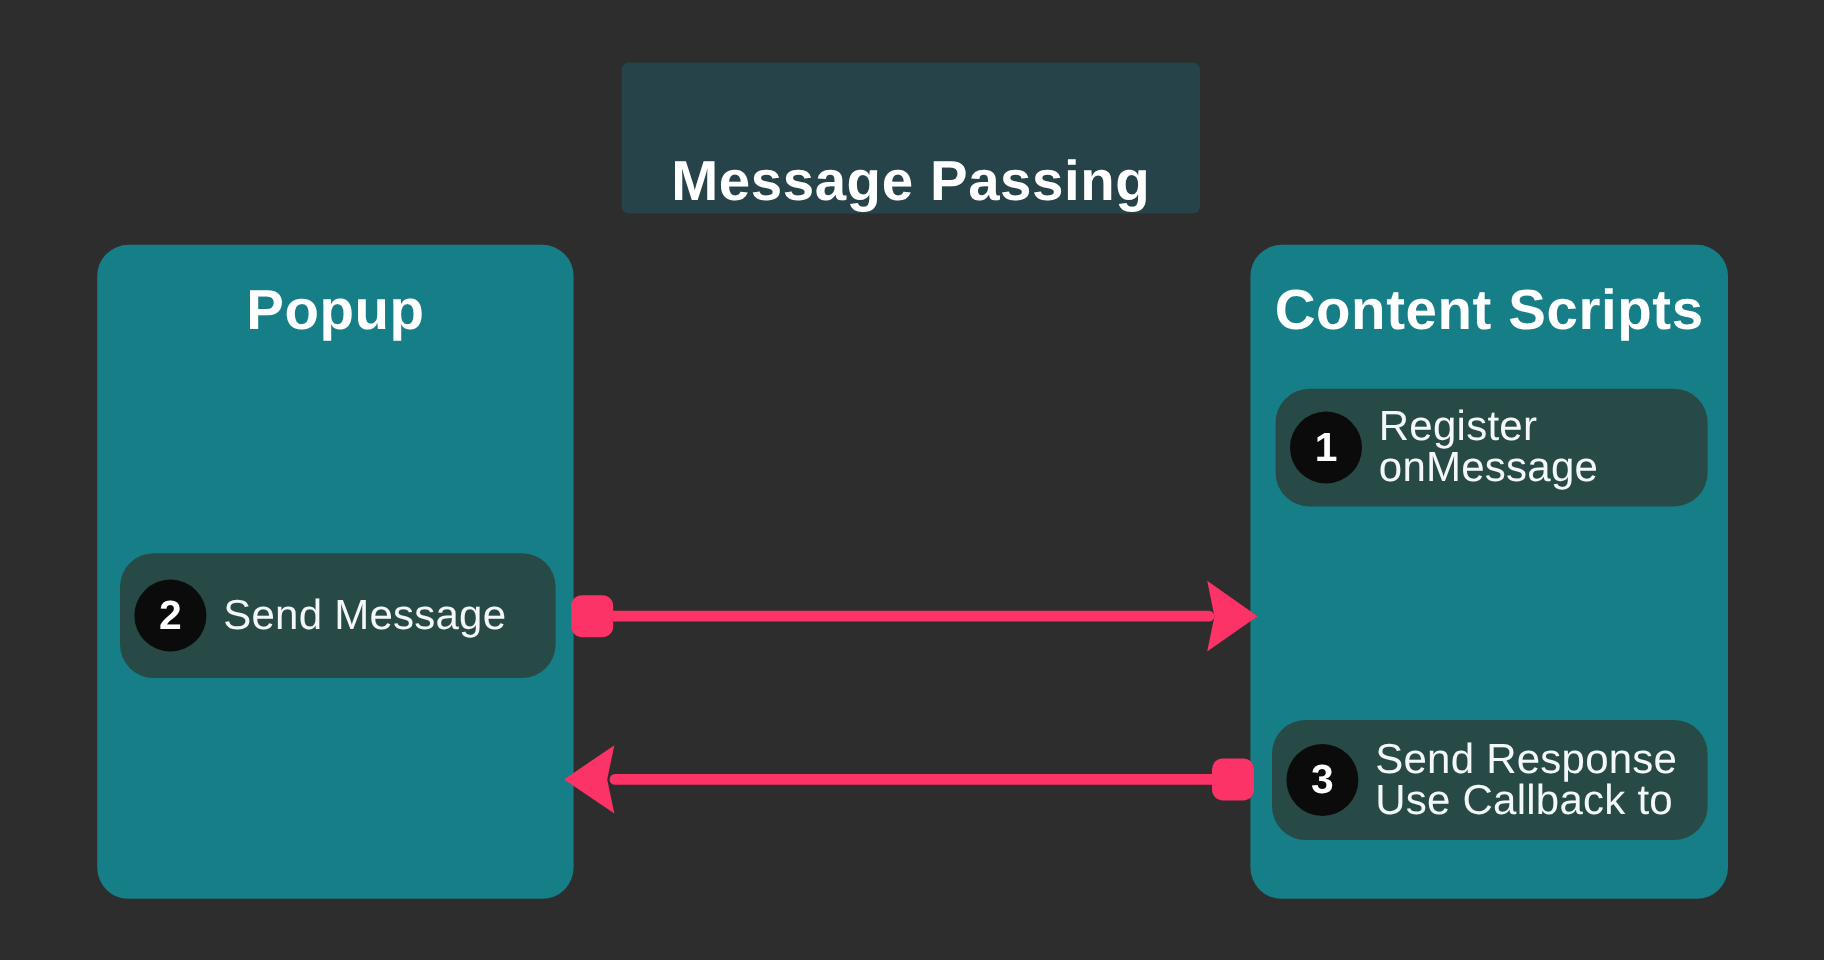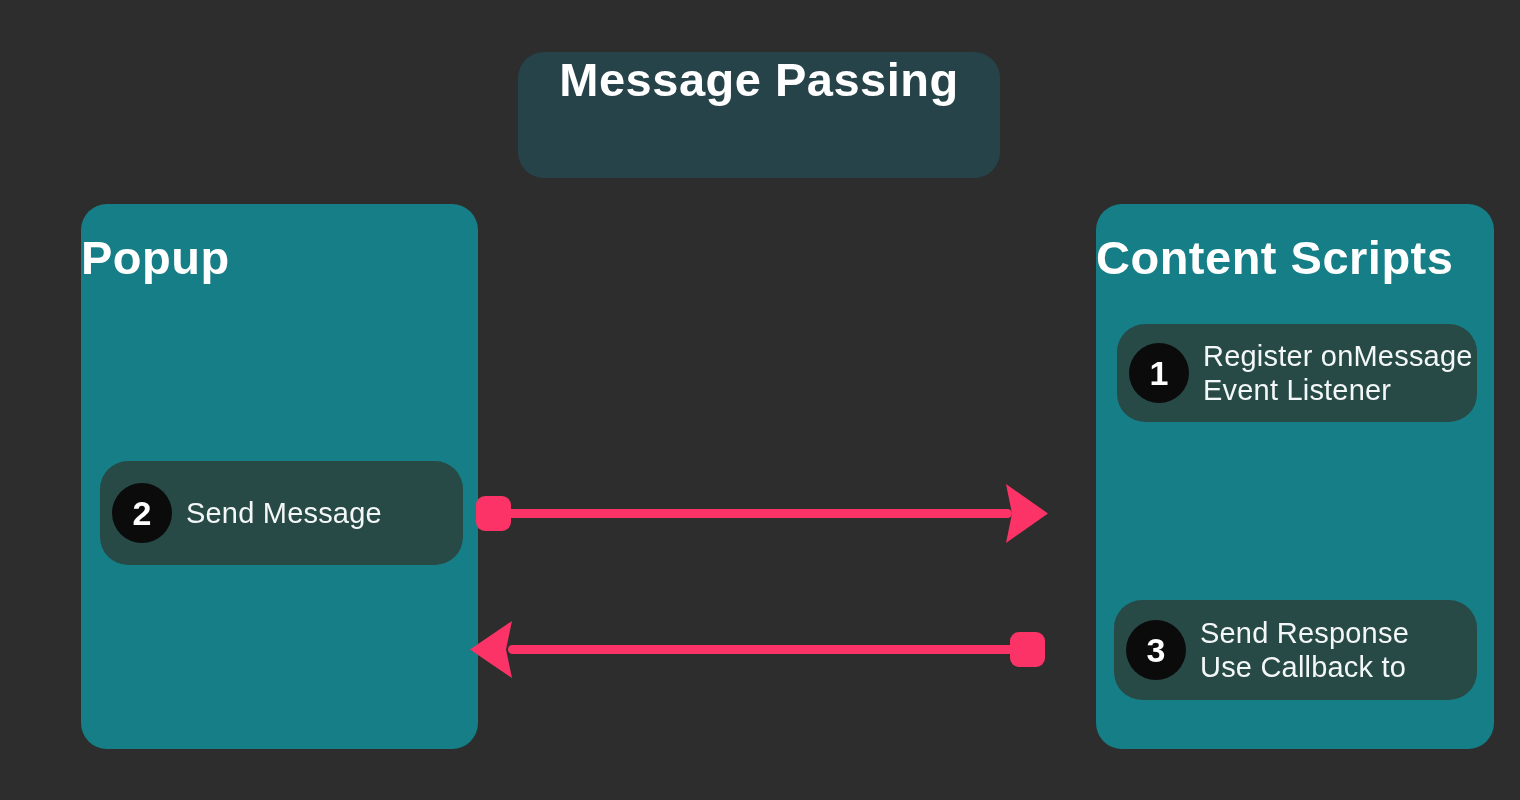--- a/index.html
+++ b/index.html
@@ -21,38 +21,38 @@
   .canvas {
     position: relative;
     width: 1520px; height: 800px;
     background: var(--background);
   }
   .title-box {
     position: absolute;
     left: 518px; top: 52px;
     width: 482px; height: 126px;
     background: var(--title_panel);
-    border-radius: 26px;
-    display: flex; align-items: flex-start; justify-content: center;
+    border-radius: 6px;
+    display: flex; align-items: flex-end; justify-content: center;
     color: var(--text);
     font-size: 47px; font-weight: bold;
     letter-spacing: 0.5px;
   }
   .box {
     position: absolute;
     top: 204px;
     height: 545px;
     background: var(--box_teal);
     border-radius: 26px;
   }
   .box.popup  { left: 81px;  width: 397px; }
-  .box.content{ left: 1096px; width: 398px; }
+  .box.content{ left: 1042px; width: 398px; }
   .box-title {
     margin-top: 26px;
-    text-align: left;
+    text-align: center;
     color: var(--text);
     font-size: 47px; font-weight: bold;
     letter-spacing: 0.5px;
   }
   .step {
     position: absolute;
     display: flex; align-items: center;
     background: var(--step_pill);
     border-radius: 28px;
     color: #f3f7f7;
@@ -64,21 +64,21 @@
     flex: none;
     width: 60px; height: 60px;
     margin: 0 14px 0 12px;
     background: var(--number_circle);
     border-radius: 50%;
     color: var(--text);
     font-size: 34px; font-weight: bold;
     display: flex; align-items: center; justify-content: center;
   }
   .step-text {
-    font-size: 29px;
+    font-size: 35px;
     line-height: 34px;
     letter-spacing: 0.2px;
   }
   .step-text span { display: block; }
   .arrows {
     position: absolute;
     left: 0; top: 0;
     width: 1520px; height: 800px;
     pointer-events: none;
   }
@@ -102,21 +102,20 @@
       </div>
     </div>
   </div>
 
   <div class="box content">
     <div class="box-title">Content Scripts</div>
     <div class="step step-register">
       <div class="num">1</div>
       <div class="step-text">
         <span>Register onMessage</span>
-        <span>Event Listener</span>
       </div>
     </div>
     <div class="step step-use-callback">
       <div class="num">3</div>
       <div class="step-text">
         <span>Send Response</span>
         <span>Use Callback to</span>
       </div>
     </div>
   </div>

